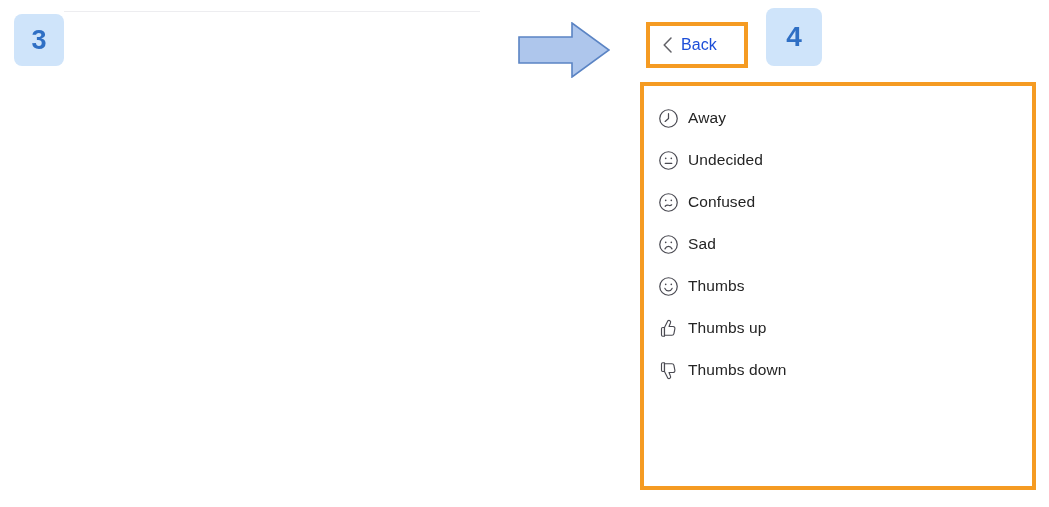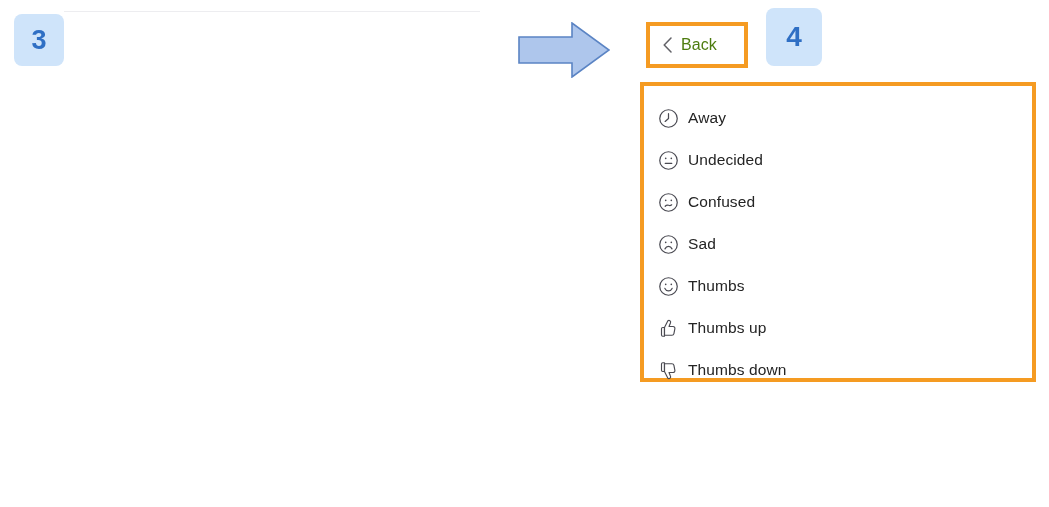--- a/index.html
+++ b/index.html
@@ -107,30 +107,30 @@
   }
   .chev-left {
     width: 11px;
     height: 18px;
     flex: 0 0 auto;
     margin-right: 8px;
     opacity: .8;
   }
   #back-label {
     font-size: 16px;
-    color: #4d7c0f;
+    color: #1d4ed8;
     letter-spacing: .1px;
   }
 
   #status-list-box {
     position: absolute;
     left: 640px;
     top: 82px;
     width: 396px;
-    height: 300px;
+    height: 408px;
     box-sizing: border-box;
     border: 4px solid #F59B22;
     background: #ffffff;
     padding: 11px 0 6px 0;
   }
   .status-item {
     height: 42px;
     display: flex;
     align-items: center;
     padding-left: 14px;

